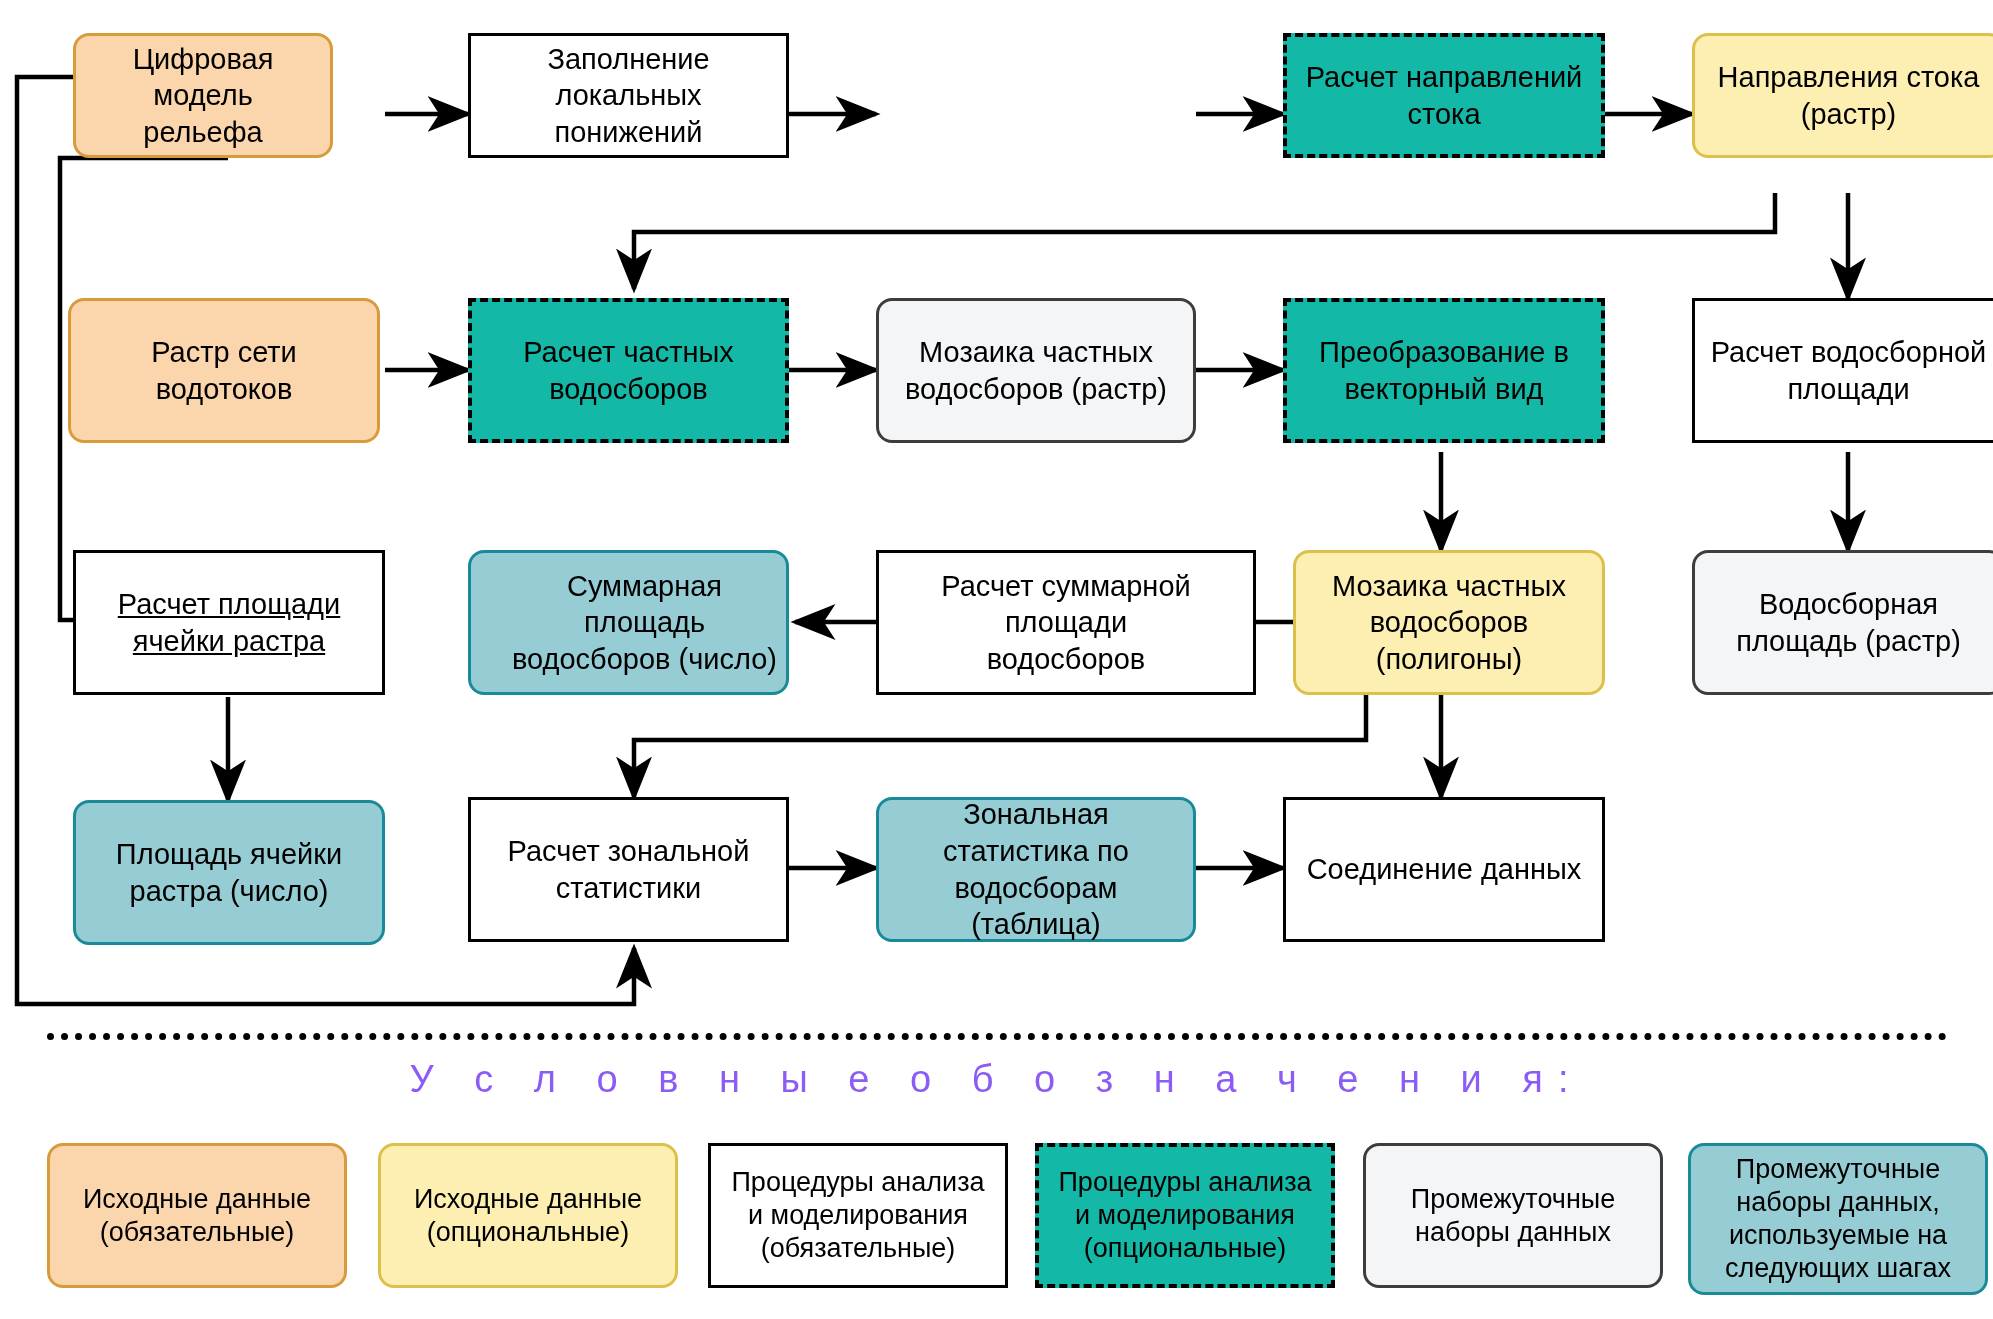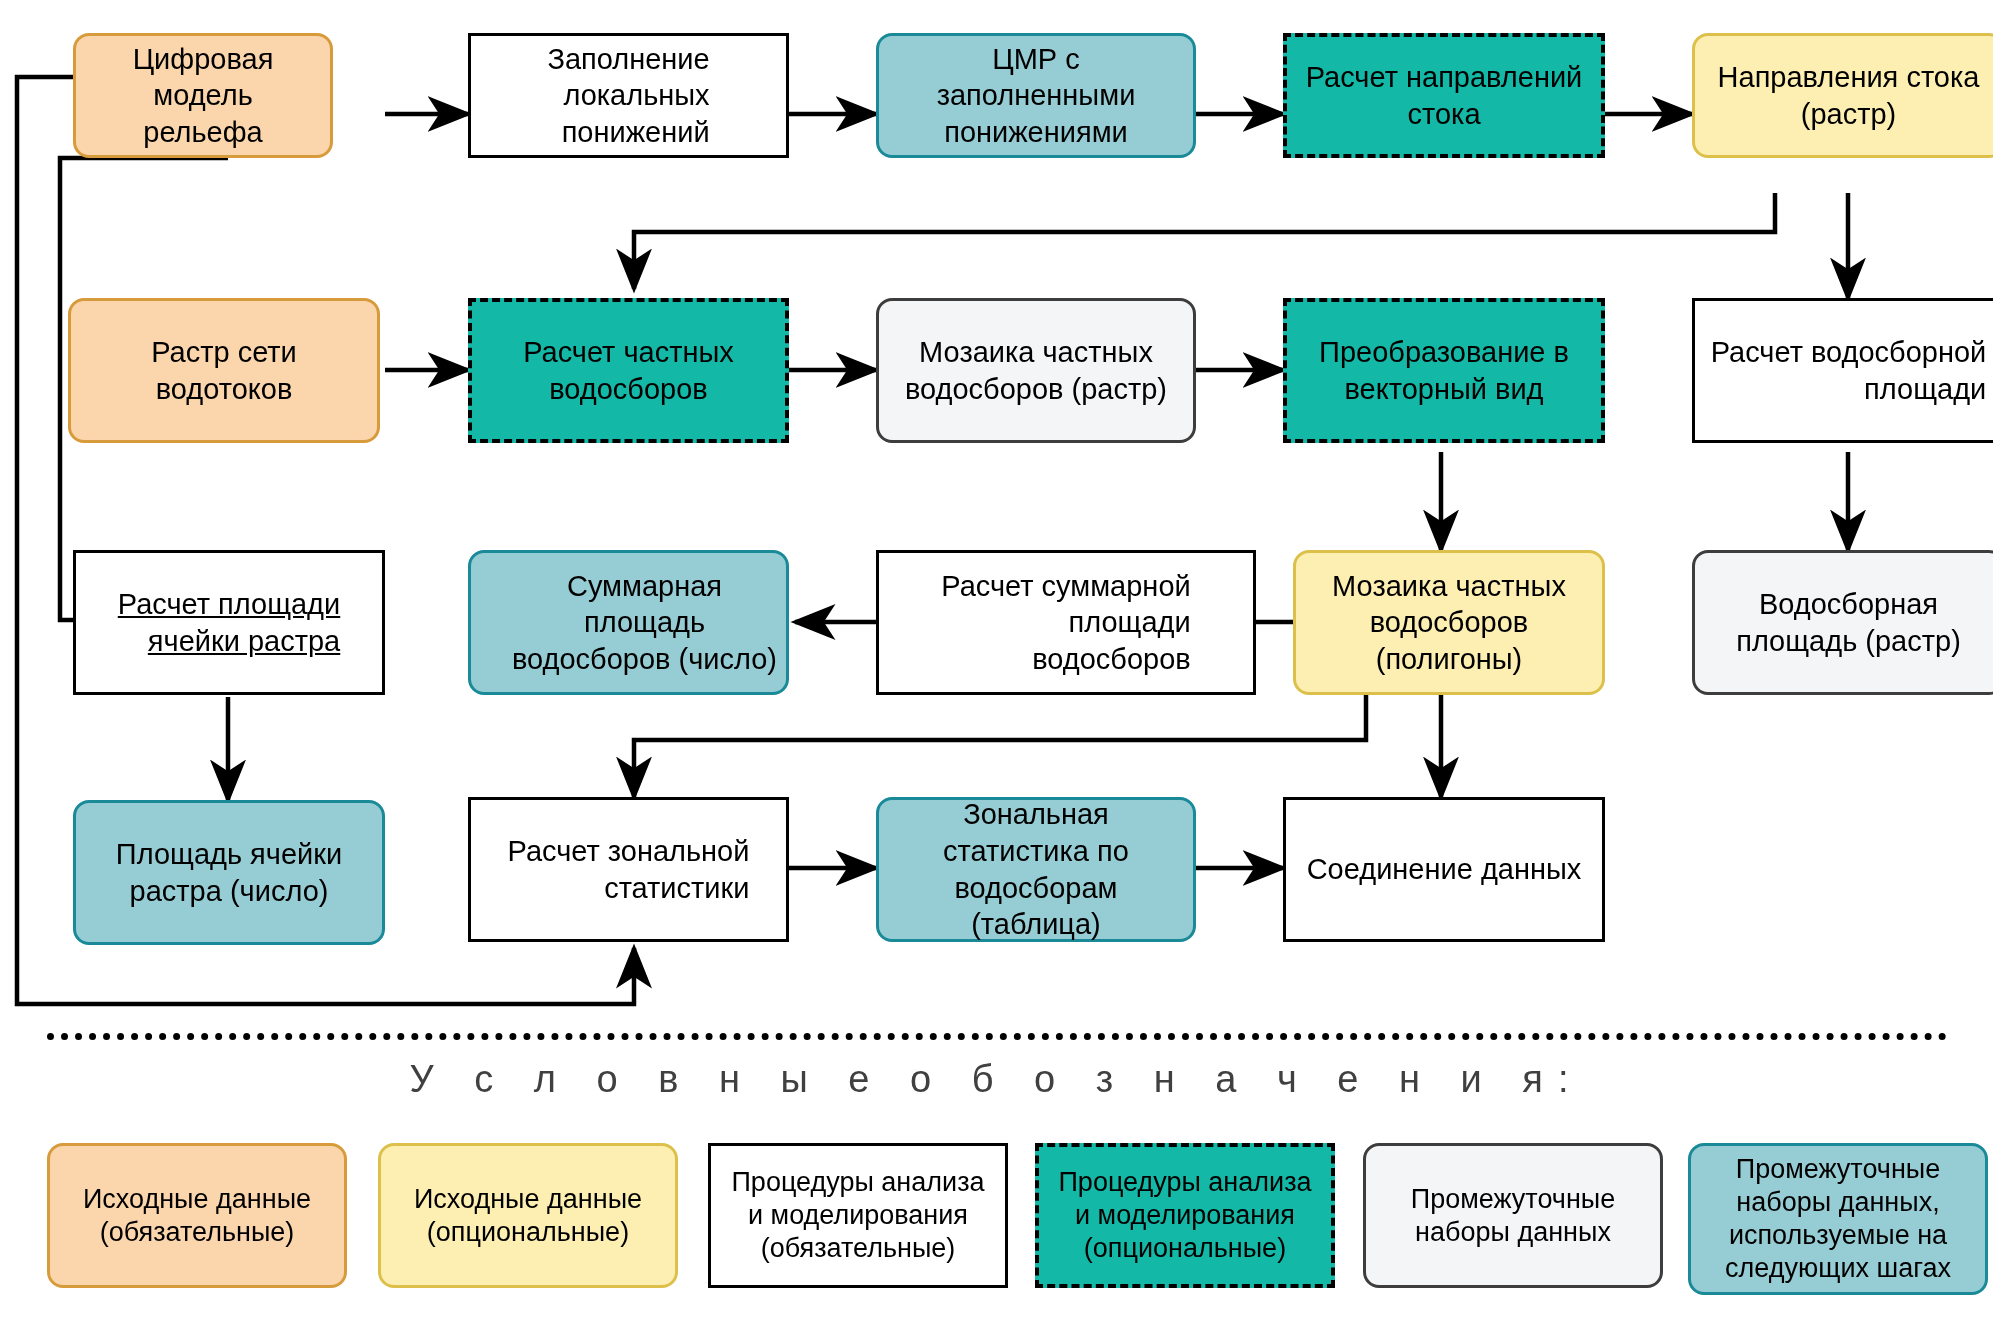--- a/index.html
+++ b/index.html
@@ -5,34 +5,34 @@
   html,body{margin:0;padding:0;background:#ffffff;}
   body{width:1993px;height:1319px;overflow:hidden;
        font-family:"Liberation Sans","DejaVu Sans",sans-serif;}
   #stage{position:relative;width:1993px;height:1319px;}
 
   .node{position:absolute;box-sizing:border-box;display:flex;align-items:center;
         justify-content:center;text-align:center;color:#000;
         font-size:29px;line-height:1.26;padding:4px 8px;}
 
   
-  .rect{border:3px solid #000;background:#ffffff;border-radius:0;text-align:right;}
+  .rect{border:3px solid #000;background:#ffffff;border-radius:0;}
   .rect-dashed{border:4px dashed #000;background:#14b8a6;border-radius:0;}
   .src-req{background:#fbd5ab;border:3px solid #d79b3c;border-radius:16px;}
   .src-opt{background:#fdeeb2;border:3px solid #dcc04a;border-radius:16px;}
   .inter{background:#f4f5f7;border:3px solid #3d3d3d;border-radius:16px;}
   .inter-next{background:#96ccd3;border:3px solid #1a8a99;border-radius:16px;}
 
   svg.links{position:absolute;left:0;top:0;width:1993px;height:1319px;
             pointer-events:none;}
 
   #legend-divider{position:absolute;left:47px;top:1033px;width:1900px;height:0;
       border-top:7px dotted #000;}
   #legend-title{position:absolute;left:0;top:1058px;width:1993px;text-align:center;
-      font-size:38px;letter-spacing:15px;color:#404040;}
+      font-size:38px;letter-spacing:15px;color:#8b5cf6;}
 
   .lg{position:absolute;box-sizing:border-box;display:flex;align-items:center;
       justify-content:center;text-align:center;font-size:27px;line-height:1.22;
       color:#000;padding:4px 6px;}
 </style>
 </head>
 <body>
 
 <div id="stage">
 
@@ -73,23 +73,20 @@
   </svg>
 
   <div class="node src-req" style="left:73px;top:33px;width:260px;height:125px;">
     <span>Цифровая модель<br>рельефа</span>
   </div>
 
   <div class="node rect" style="left:468px;top:33px;width:321px;height:125px;">
     <span>Заполнение<br>локальных<br>понижений</span>
   </div>
 
-  <div class="node inter-next" style="left:876px;top:33px;width:320px;height:125px;">
-    <span>ЦМР с<br>заполненными<br>понижениями</span>
-  </div>
 
   <div class="node rect-dashed" style="left:1283px;top:33px;width:322px;height:125px;">
     <span>Расчет направлений<br>стока</span>
   </div>
 
   <div class="node src-opt" style="left:1692px;top:33px;width:313px;height:125px;">
     <span>Направления стока<br>(растр)</span>
   </div>
 
   <div class="node src-req" style="left:68px;top:298px;width:312px;height:145px;">

